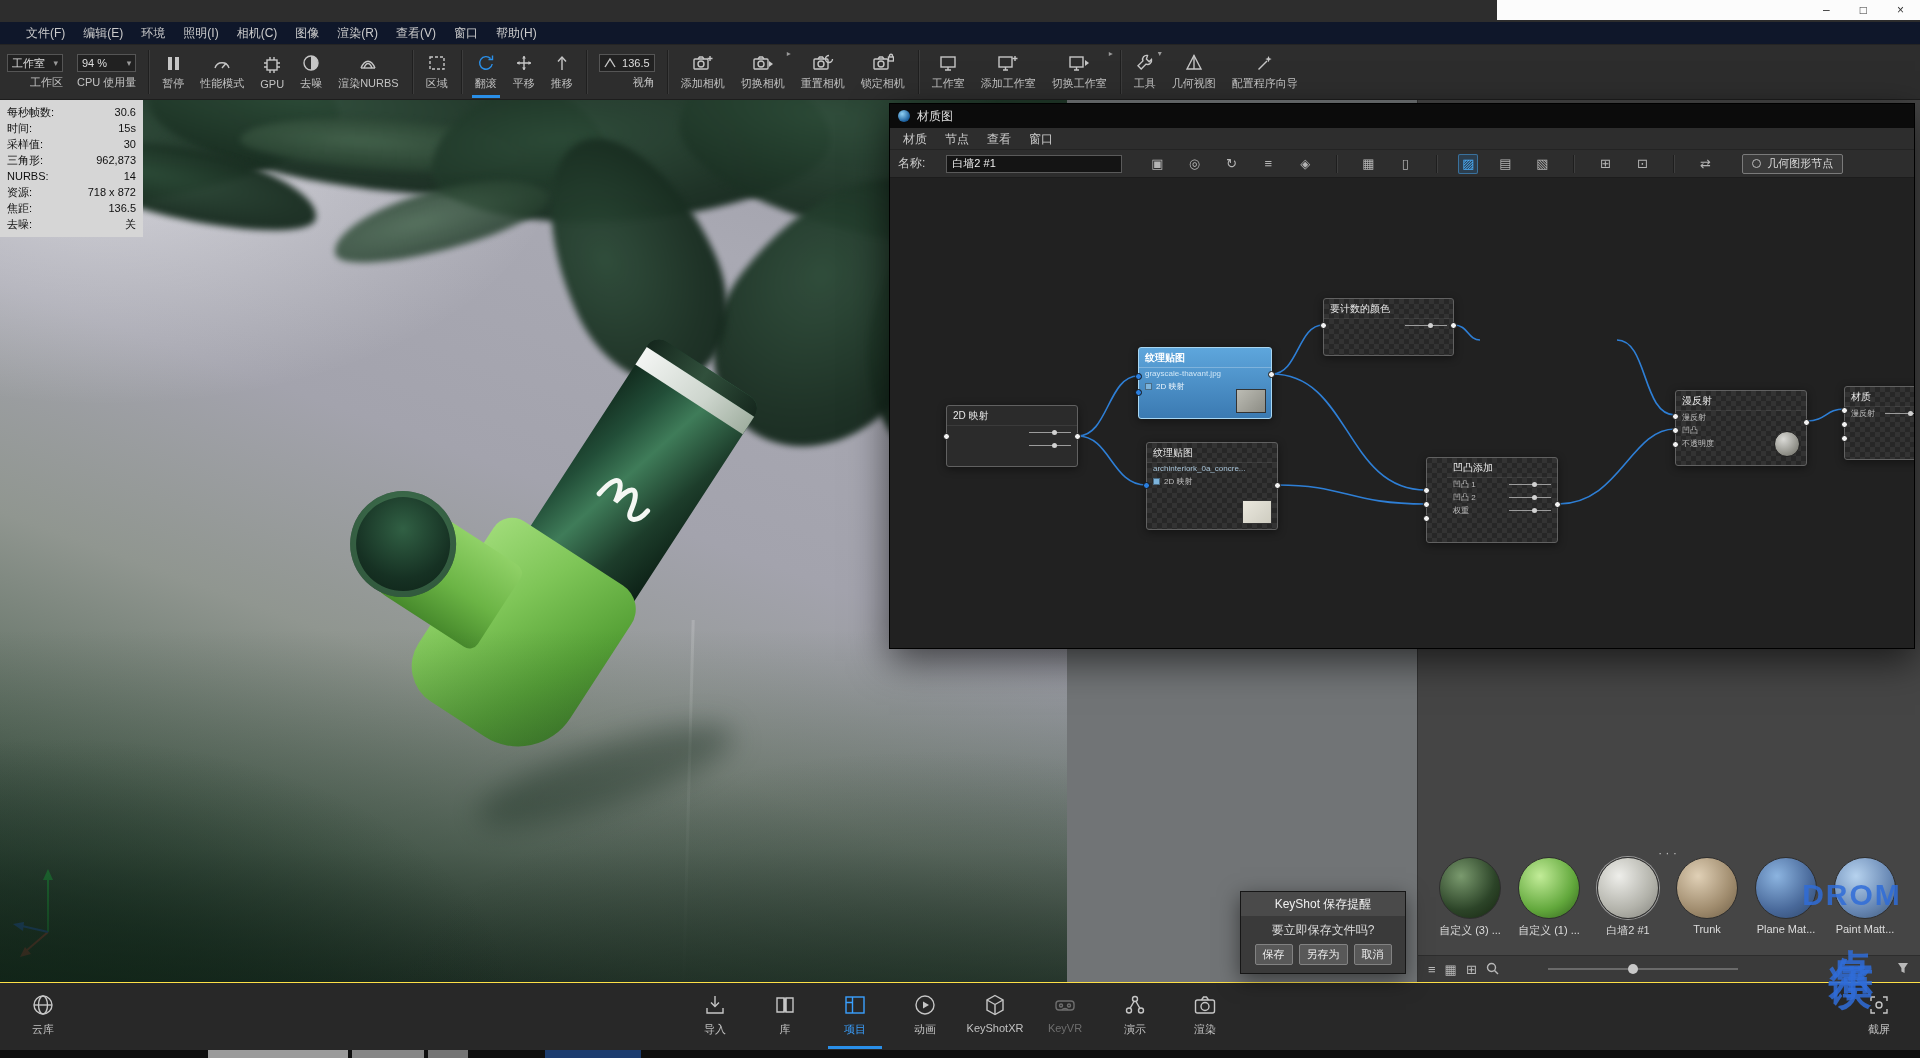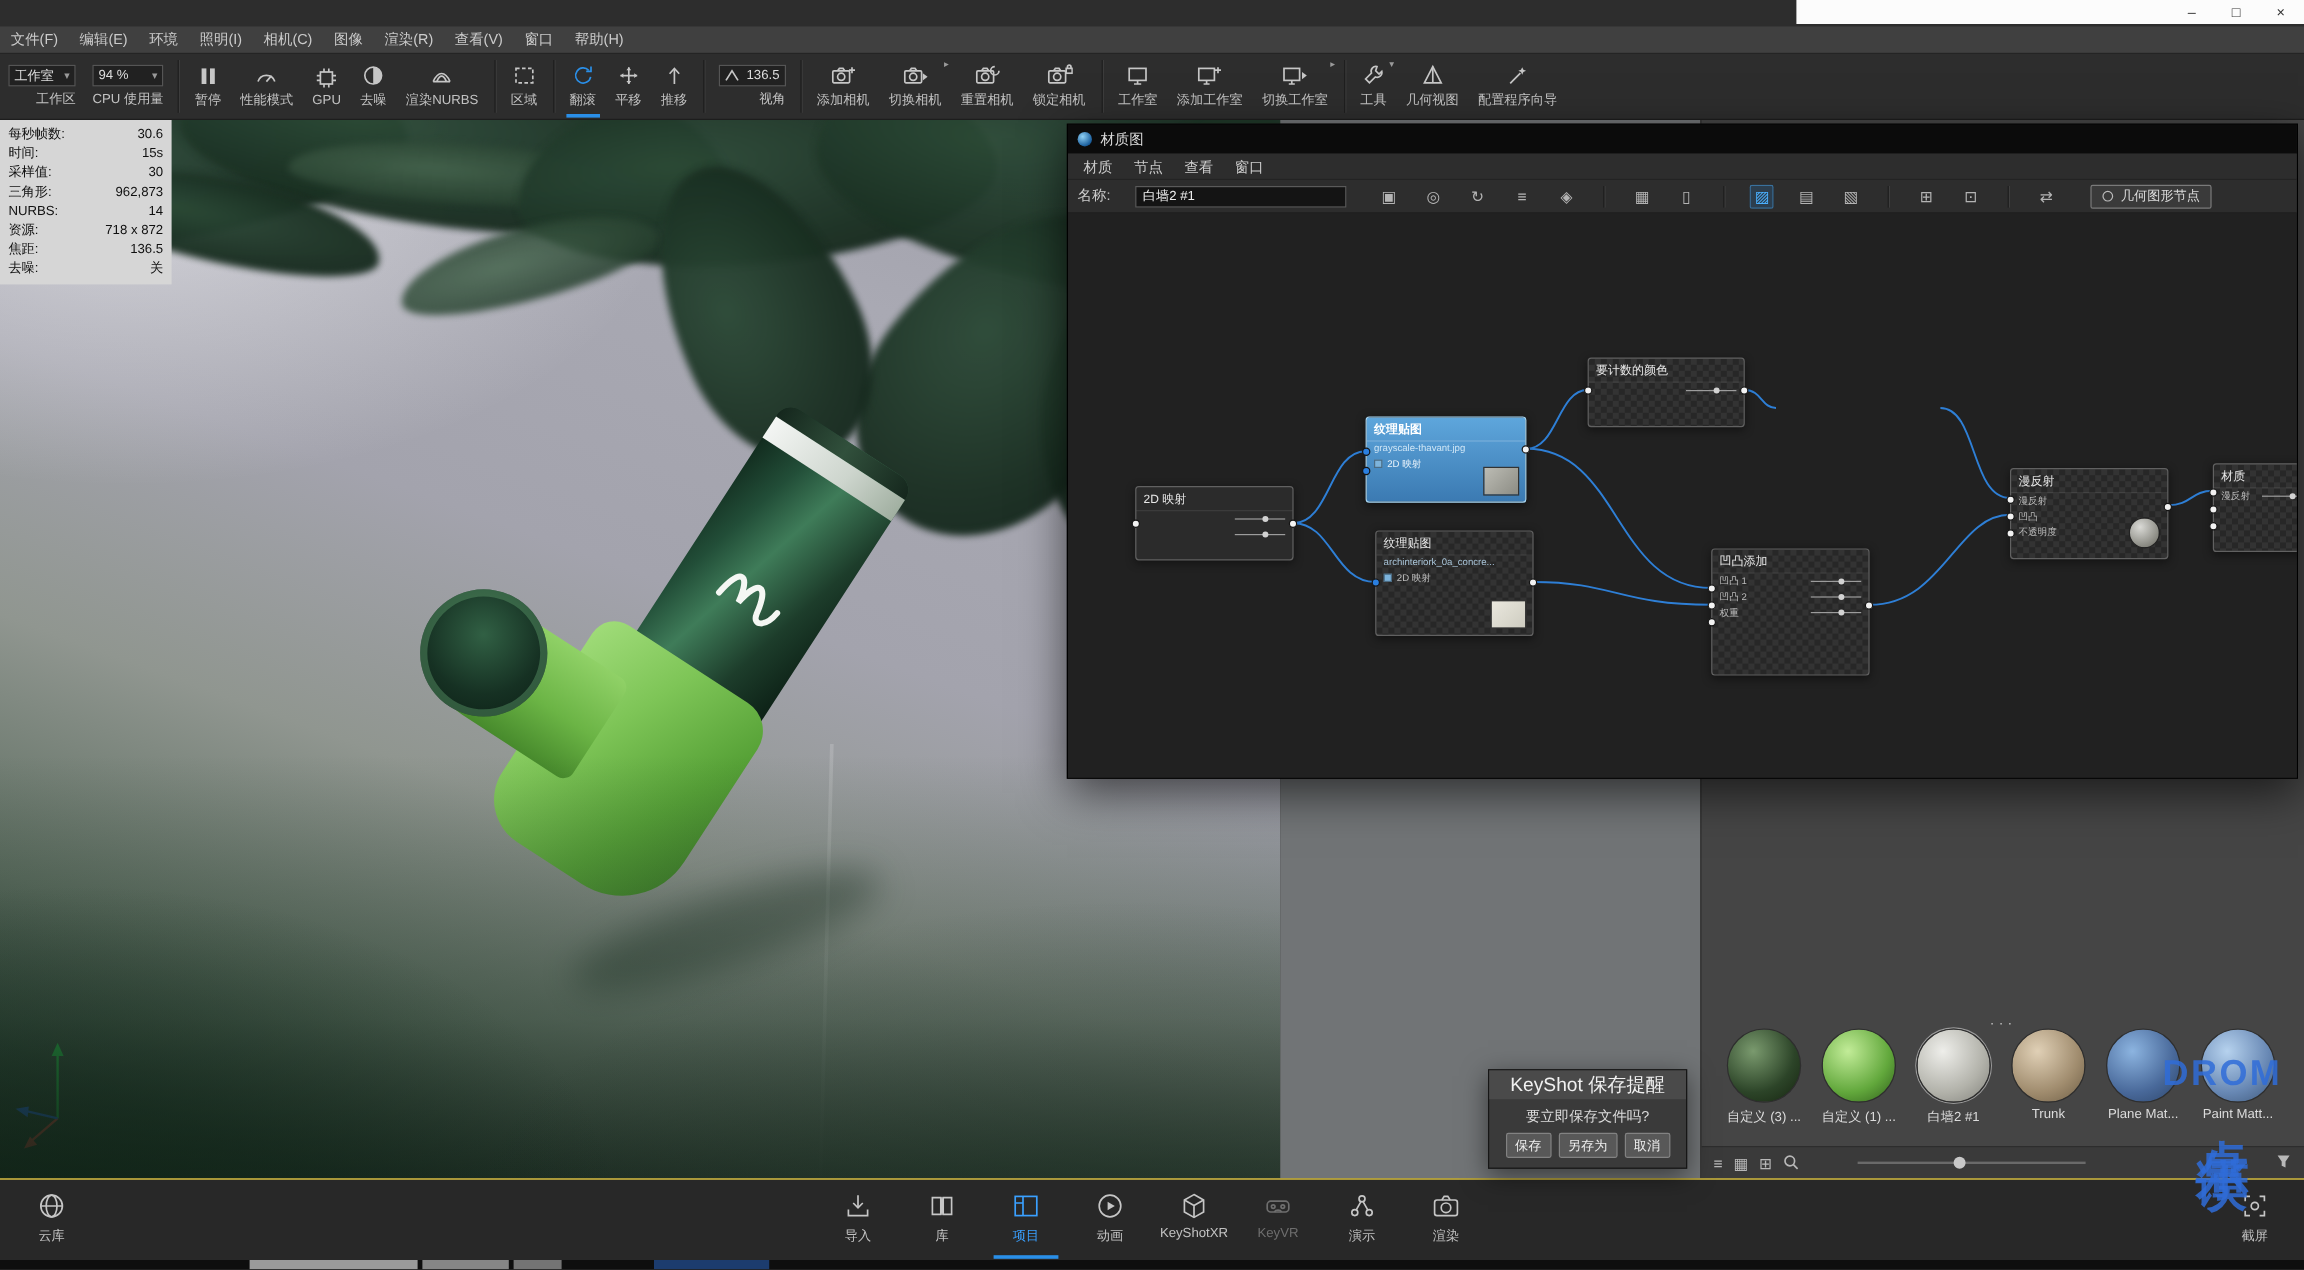--- a/index.html
+++ b/index.html
@@ -8,21 +8,21 @@
   .app { position:relative; width:1920px; height:1058px; background:#2d2d2d; overflow:hidden; }
 
   
   .titlebar { position:absolute; left:0; top:0; width:100%; height:22px; background:#191919; display:flex; align-items:center; gap:7px; padding-left:6px; z-index:10; }
   .app-logo { width:13px; height:13px; border-radius:50%; background:radial-gradient(circle at 35% 32%, #8fd0f4, #1b5f9d 70%, #0c3a66); flex:0 0 auto; }
   .titlebar-title { font-size:12px; color:#cfcfcf; white-space:nowrap; }
   .white-strip { position:absolute; left:1497px; top:0; width:423px; height:20px; background:#fcfcfc; z-index:60; display:flex; justify-content:flex-end; align-items:center; gap:30px; padding-right:16px; }
   .ws-ctrl { color:#333; font-size:12px; line-height:1; cursor:default; }
 
   
-  .menubar { position:absolute; left:0; top:22px; width:100%; height:23px; background:#404040; border-bottom:1px solid #242424; display:flex; align-items:flex-start; padding-left:0; z-index:9; }
+  .menubar { position:absolute; left:0; top:22px; width:100%; height:23px; background:#0f172a; border-bottom:1px solid #242424; display:flex; align-items:flex-start; padding-left:17px; z-index:9; }
   .menu-item { font-size:12px; color:#cbcbcb; padding:0 9px; line-height:23px; white-space:nowrap; }
 
   
   .toolbar { position:absolute; left:0; top:45px; width:100%; height:55px; background:#2d2d2d; border-bottom:1px solid #1d1d1d; display:flex; align-items:stretch; z-index:9; overflow:hidden; }
   .tb-sep { width:1px; background:#1f1f1f; box-shadow:1px 0 0 #3c3c3c; margin:5px 5px; flex:0 0 auto; }
   .tb-btn { display:flex; flex-direction:column; align-items:center; justify-content:center; gap:3px; padding:0 8px; position:relative; flex:0 0 auto; }
   .tb-btn.active::after { content:''; position:absolute; left:5px; right:5px; bottom:1px; height:3px; background:#2a8fe8; }
   .tb-icon { height:20px; display:flex; align-items:center; justify-content:center; color:#c6c6c6; }
   .tb-icon svg { stroke:#c6c6c6; fill:none; stroke-width:1.4; }
   .tb-btn.active .tb-icon svg { stroke:#2a8fe8; }
@@ -85,21 +85,21 @@
   .sphere-5 { background:radial-gradient(circle at 35% 30%, #8cb4e0, #49699a 60%, #2c4468); }
   .sphere-6 { background:radial-gradient(circle at 35% 30%, #b6d2ee, #6888b4 60%, #3c5678); }
   .panel-strip { position:absolute; left:0; top:855px; width:100%; height:27px; background:#3a3a3a; border-top:1px solid #2d2d2d; display:flex; align-items:center; gap:9px; padding:0 10px; }
   .strip-icon { color:#b8b8b8; font-size:13px; line-height:1; }
   .strip-slider { position:relative; width:190px; height:2px; background:#6a6a6a; margin-left:40px; }
   .strip-slider .knob { position:absolute; left:42%; top:-4px; width:10px; height:10px; border-radius:50%; background:#c8c8c8; }
   .strip-right { margin-left:auto; display:flex; align-items:center; }
 
   
   .save-dialog { position:absolute; left:1240px; top:891px; width:166px; height:83px; background:#3a3a3a; border:1px solid #161616; box-shadow:0 6px 20px rgba(0,0,0,0.5); z-index:20; }
-  .sd-title { height:24px; background:#4a4a4a; color:#f0f0f0; font-size:16px; display:flex; align-items:center; justify-content:center;text-align:right; }
+  .sd-title { height:24px; background:#4a4a4a; color:#f0f0f0; font-size:12px; display:flex; align-items:center; justify-content:center;text-align:right; }
   .sd-msg { height:28px; color:#dcdcdc; font-size:12px; display:flex; align-items:center; justify-content:center; }
   .sd-buttons { display:flex; justify-content:center; gap:6px; }
   .sd-btn { background:#585858; border:1px solid #828282; color:#eee; font-size:11px; padding:2px 7px; border-radius:2px; cursor:default; white-space:nowrap; }
 
   
   .dock { position:absolute; left:0; top:982px; width:100%; height:68px; background:#282828; border-top:1px solid #fde047; z-index:8; }
   .dock-left { position:absolute; left:12px; top:9px; }
   .dock-center { position:absolute; left:50%; transform:translateX(-50%); top:9px; display:flex; gap:8px; }
   .dock-right { position:absolute; right:10px; top:9px; }
   .dock-item { display:flex; flex-direction:column; align-items:center; gap:4px; width:62px; position:relative; }
@@ -745,21 +745,21 @@
       <div class="node checker" style="left:433px;top:120px;width:131px;height:58px;">
         <div class="node-header">要计数的颜色</div>
         <div class="node-row">
             <span class="mini-slider"></span>
           </div>
         <span class="port in" style="top:23px"></span>
         <span class="port out" style="top:23px"></span>
       </div>
 
 
-      <div class="node checker" style="left:536px;top:279px;width:132px;height:106px;">
+      <div class="node checker" style="left:536px;top:279px;width:132px;height:86px;padding-left:20px;">
         <div class="node-header">凹凸添加</div>
         <div class="node-row">
             <span>凹凸 1</span>
             <span class="mini-slider"></span>
           </div>
         <div class="node-row">
             <span>凹凸 2</span>
             <span class="mini-slider"></span>
           </div>
         <div class="node-row">

